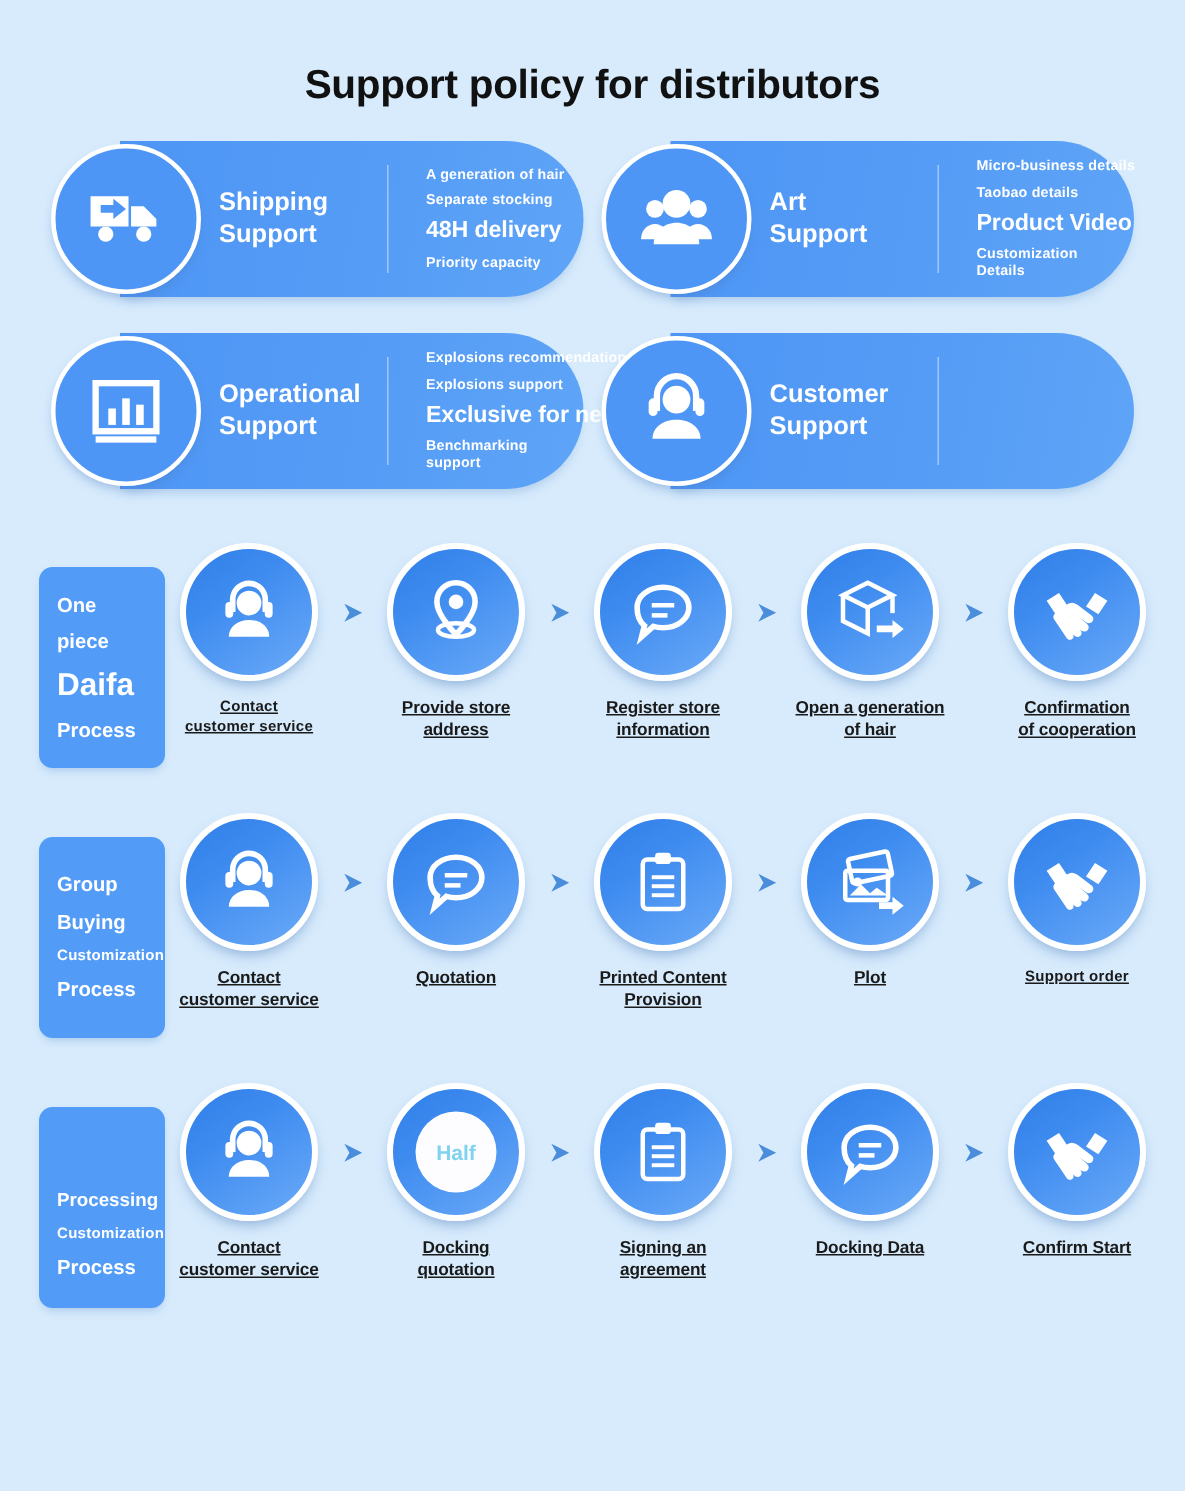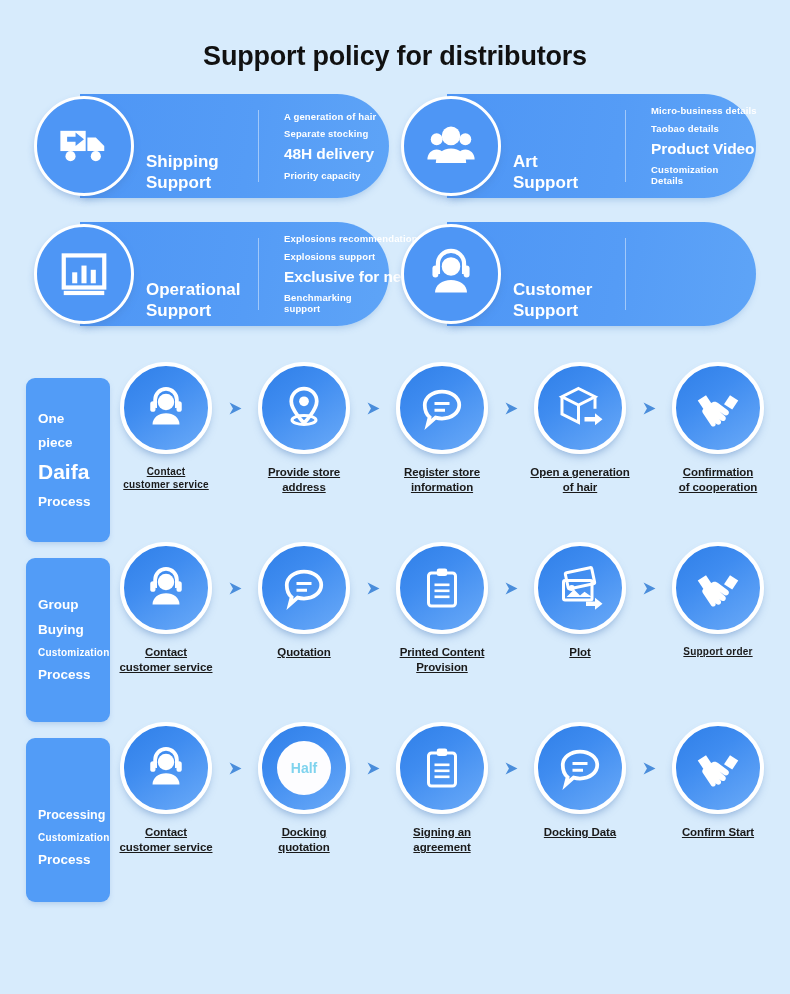--- a/index.html
+++ b/index.html
@@ -79,21 +79,20 @@
     height: 104px;
     width: 108px;
     display: flex;
     flex-direction: column;
     justify-content: center;
     color: #ffffff;
     font-size: 17px;
     font-weight: bold;
     line-height: 1.22;
     z-index: 2;
-    margin-top: 27px;
   }
 
   .card-divider {
     position: absolute;
     left: 224px;
     top: 16px;
     width: 1px;
     height: 72px;
     background: rgba(255,255,255,0.45);
     z-index: 2;
@@ -132,21 +131,21 @@
 
   .process-row {
     display: flex;
     align-items: flex-start;
     height: 180px;
     padding-left: 26px;
   }
 
   .row-label {
     width: 84px;
-    height: 164px;
+    height: 134px;
     margin-top: 16px;
     background: #529cf7;
     border-radius: 9px;
     display: flex;
     flex-direction: column;
     justify-content: center;
     padding: 0 12px;
     gap: 9px;
     box-shadow: 0 3px 6px -2px rgba(80,130,200,0.35);
     flex: 0 0 auto;

